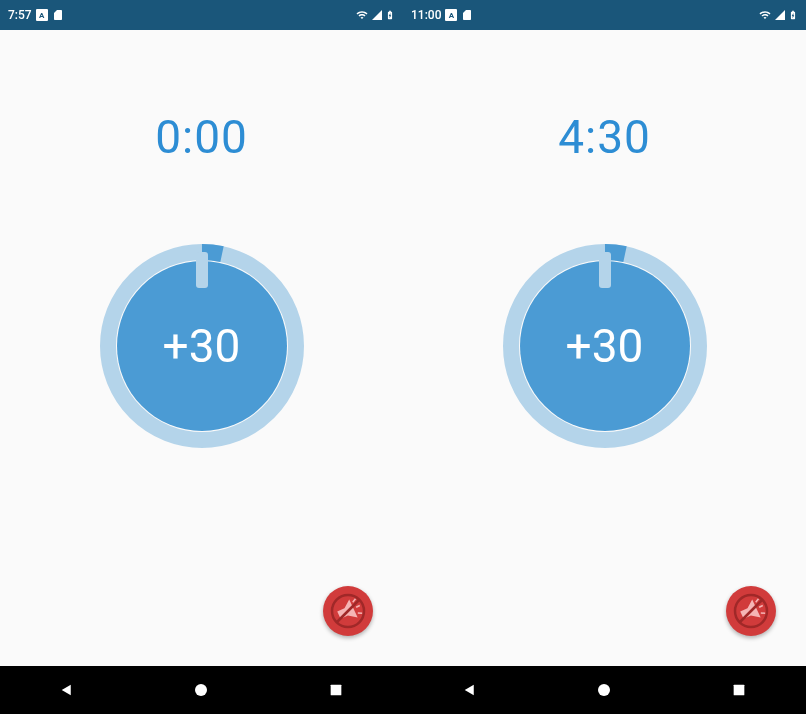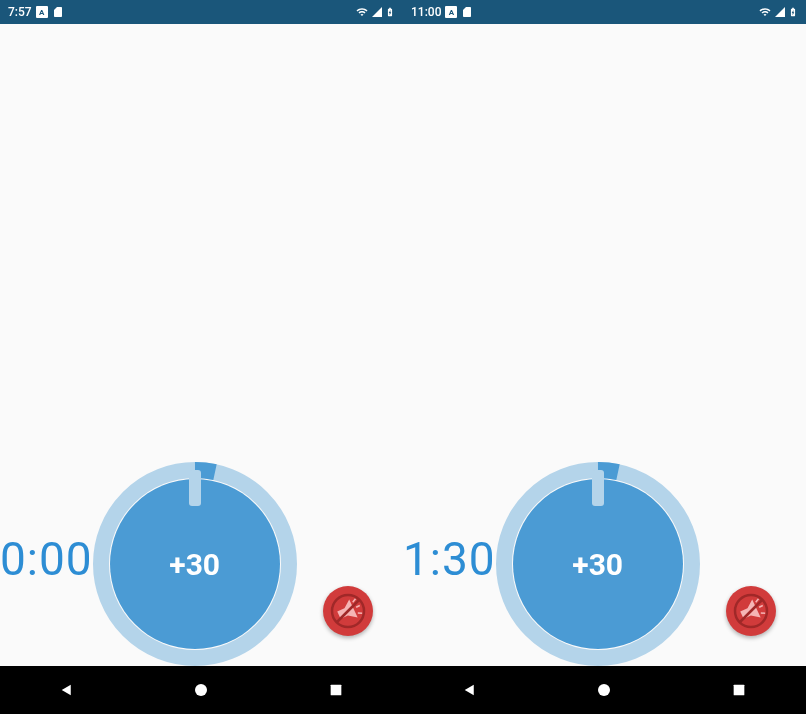--- a/index.html
+++ b/index.html
@@ -21,21 +21,21 @@
     }
     .divider {
       position: absolute;
       left: 403px;
       top: 0;
       width: 1px;
       height: 714px;
       background: #bbb;
     }
     .status-bar {
-      height: 24px;
+      height: 30px;
       background: #1a567a;
       color: #fff;
       display: flex;
       align-items: center;
       justify-content: space-between;
       padding: 0 8px;
       font-size: 12px;
       font-weight: 500;
     }
     .status-left {
@@ -56,22 +56,22 @@
       font-size: 8px;
       display: flex;
       align-items: center;
       justify-content: center;
       font-weight: bold;
       border-radius: 1px;
     }
     .content {
       flex: 1;
       display: flex;
-      flex-direction: row;
-      align-items: flex-end;
+      flex-direction: column;
+      align-items: center;
       padding-top: 80px;
       position: relative;
     }
     .timer-display {
       font-size: 46px;
       font-weight: 400;
       color: #2d8dd4;
       letter-spacing: 1px;
       margin-bottom: 80px;
     }
@@ -83,22 +83,22 @@
     .dial {
       width: 100%;
       height: 100%;
     }
     .dial-label {
       position: absolute;
       top: 50%;
       left: 50%;
       transform: translate(-50%, -50%);
       color: #fff;
-      font-size: 30px;
-      font-weight: 700;
+      font-size: 46px;
+      font-weight: 400;
       pointer-events: none;
     }
     .mute-button {
       position: absolute;
       bottom: 30px;
       right: 30px;
       width: 50px;
       height: 50px;
       border-radius: 50%;
       background: #d13b3b;
@@ -216,21 +216,21 @@
       <svg width="12" height="12" viewBox="0 0 24 24" fill="#fff">
           <path d="M2 22h20V2L2 22z"></path>
         </svg>
       <svg width="10" height="14" viewBox="0 0 24 24" fill="#fff">
           <path d="M15.67 4H14V2h-4v2H8.33C7.6 4 7 4.6 7 5.33v15.33C7 21.4 7.6 22 8.33 22h7.33c.74 0 1.34-.6 1.34-1.33V5.33C17 4.6 16.4 4 15.67 4zM11 20v-5.5H9L13 7v5.5h2L11 20z"></path>
         </svg>
     </div>
   </div>
 
   <div class="content">
-    <div class="timer-display">1:30</div>
+    <div class="timer-display">4:30</div>
 
     <div class="dial-container">
       <svg class="dial" viewBox="0 0 204 204">
         <circle cx="102" cy="102" r="94" fill="none" stroke="#b4d4ea" stroke-width="16"></circle>
         <circle cx="102" cy="102" r="85" fill="#4b9bd4"></circle>
         <path d="M 102 8 A 94 94 0 0 1 122 10.1" fill="none" stroke="#4b9bd4" stroke-width="16" stroke-linecap="butt"></path>
         <rect x="96" y="8" width="12" height="36" fill="#b4d4ea" rx="3"></rect>
       </svg>
       <div class="dial-label">+30</div>
     </div>

